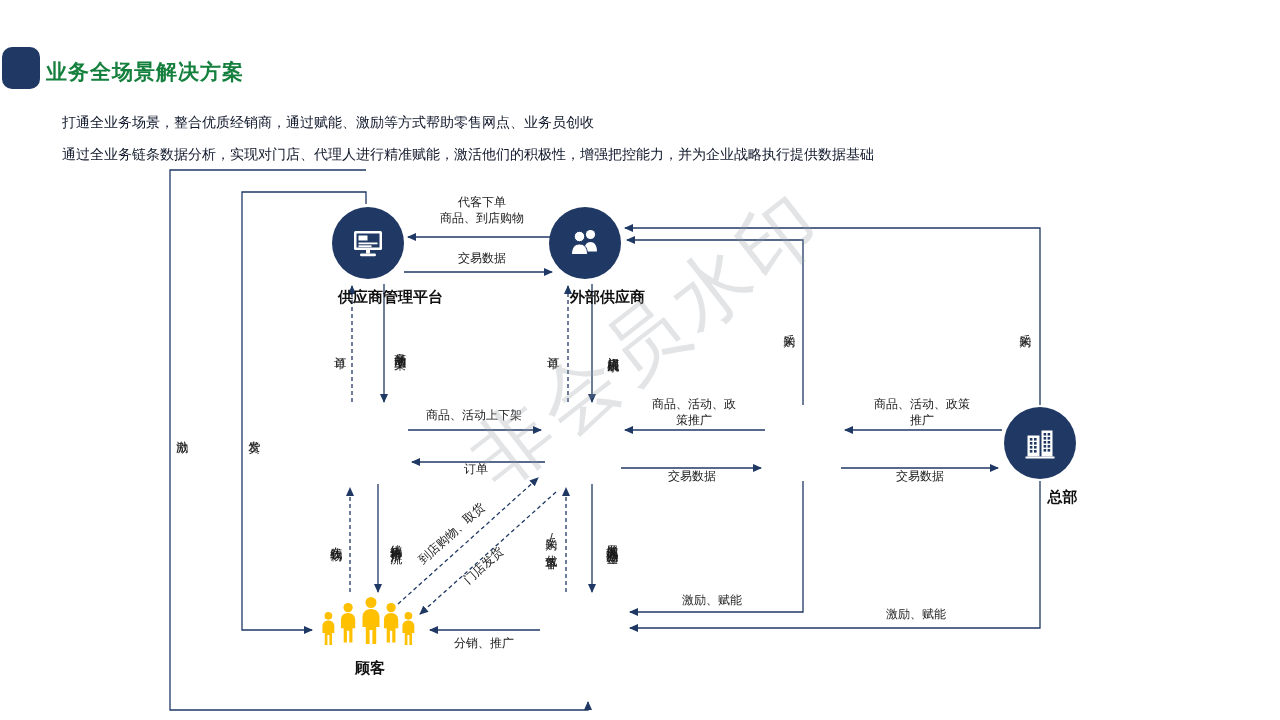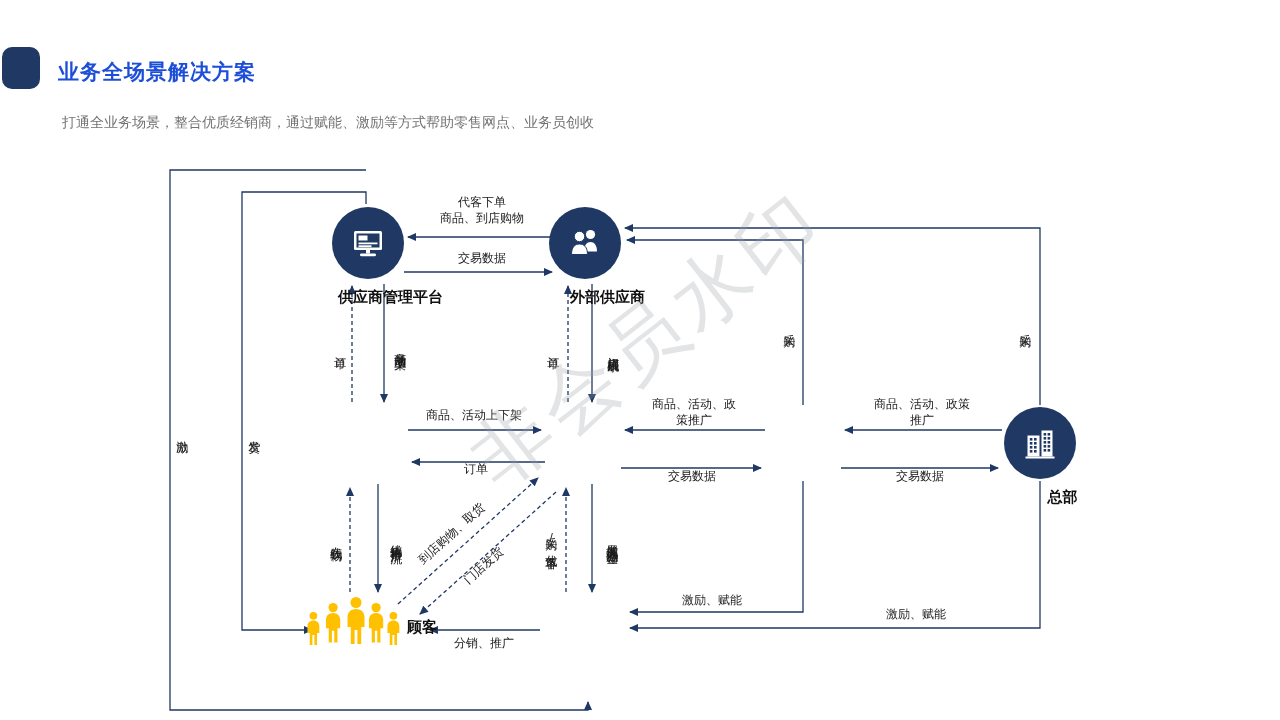--- a/index.html
+++ b/index.html
@@ -1,44 +1,45 @@
 <!DOCTYPE html>
 <html><head>
 <meta charset="utf-8">
 <style>
   html,body{margin:0;padding:0;background:#fff;}
   .stage{position:relative;width:1280px;height:720px;background:#fff;overflow:hidden;
          font-family:"Liberation Sans","DejaVu Sans",sans-serif;}
   .accent{position:absolute;left:2px;top:47px;width:38px;height:42px;background:#1F3864;border-radius:10px;}
-  .title{position:absolute;left:58px;top:58px;font-size:21px;font-weight:bold;color:#1d4ed8;letter-spacing:1px;white-space:nowrap;}
-  .subtitle{position:absolute;left:62px;font-size:14px;color:#737373;white-space:nowrap;}
+  .title{position:absolute;left:46px;top:58px;font-size:21px;font-weight:bold;color:#15803d;letter-spacing:1px;white-space:nowrap;}
+  .subtitle{position:absolute;left:62px;font-size:14px;color:#0f172a;white-space:nowrap;}
   .s1{top:114px;} .s2{top:146px;}
   .edges{position:absolute;left:0;top:0;z-index:1;}
   .elabel{position:absolute;z-index:2;font-size:12px;color:#1a1a1a;white-space:nowrap;text-align:center;
           line-height:1.3;transform:translate(-50%,-50%);}
   .wrap{white-space:normal;}
   .vl{writing-mode:vertical-lr;text-orientation:upright;white-space:normal;line-height:1.2;letter-spacing:1px;}
   .dg{transform:translate(-50%,-50%) rotate(-42deg);}
   .node{position:absolute;z-index:2;width:170px;display:flex;flex-direction:column;align-items:center;transform:translateX(-50%);}
   .circle{width:72px;height:72px;border-radius:50%;background:#1F3864;display:flex;align-items:center;justify-content:center;}
   .nlabel{margin-top:9px;font-size:15px;font-weight:bold;color:#111;white-space:nowrap;text-align:left;margin-left:45px;}
-  .gnode{position:absolute;z-index:2;display:flex;flex-direction:row;align-items:center;transform:translateX(-50%);text-align:center;}
+  .gnode{position:absolute;z-index:2;display:flex;flex-direction:column;align-items:center;transform:translateX(-50%);text-align:center;}
   .glabel{margin-top:5px;font-size:15px;font-weight:bold;color:#111;white-space:nowrap;}
   .gsub{margin-top:2px;font-size:11px;color:#222;white-space:nowrap;}
   .wm{position:absolute;left:648px;top:340px;z-index:3;transform:translate(-50%,-50%) rotate(-38deg);
       font-size:78px;color:#9aa0a8;opacity:0.28;letter-spacing:6px;white-space:nowrap;pointer-events:none;}
 </style>
 </head>
 <body>
 
 <div class="stage">
 
   <div class="accent"></div>
   <div class="title">业务全场景解决方案</div>
   <div class="subtitle s1">打通全业务场景，整合优质经销商，通过赋能、激励等方式帮助零售网点、业务员创收</div>
+  <div class="subtitle s2">通过全业务链条数据分析，实现对门店、代理人进行精准赋能，激活他们的积极性，增强把控能力，并为企业战略执行提供数据基础</div>
 
   <svg class="edges" width="1280" height="720" viewBox="0 0 1280 720">
     <defs>
       <marker id="arr" markerUnits="userSpaceOnUse" markerWidth="9" markerHeight="8" refX="8" refY="4" orient="auto">
         <path d="M0,0 L9,4 L0,8 Z" fill="#1F3864"></path>
       </marker>
       <g id="person-shape">
         <circle cx="12" cy="5.5" r="5.5"></circle>
         <path d="M12 12 C6.5 12 3.5 15.5 3.5 20.5 L3.5 30 L6.8 30 L6.8 47 L10.6 47 L10.6 33 L13.4 33 L13.4 47 L17.2 47 L17.2 30 L20.5 30 L20.5 20.5 C20.5 15.5 17.5 12 12 12 Z"></path>
       </g>

